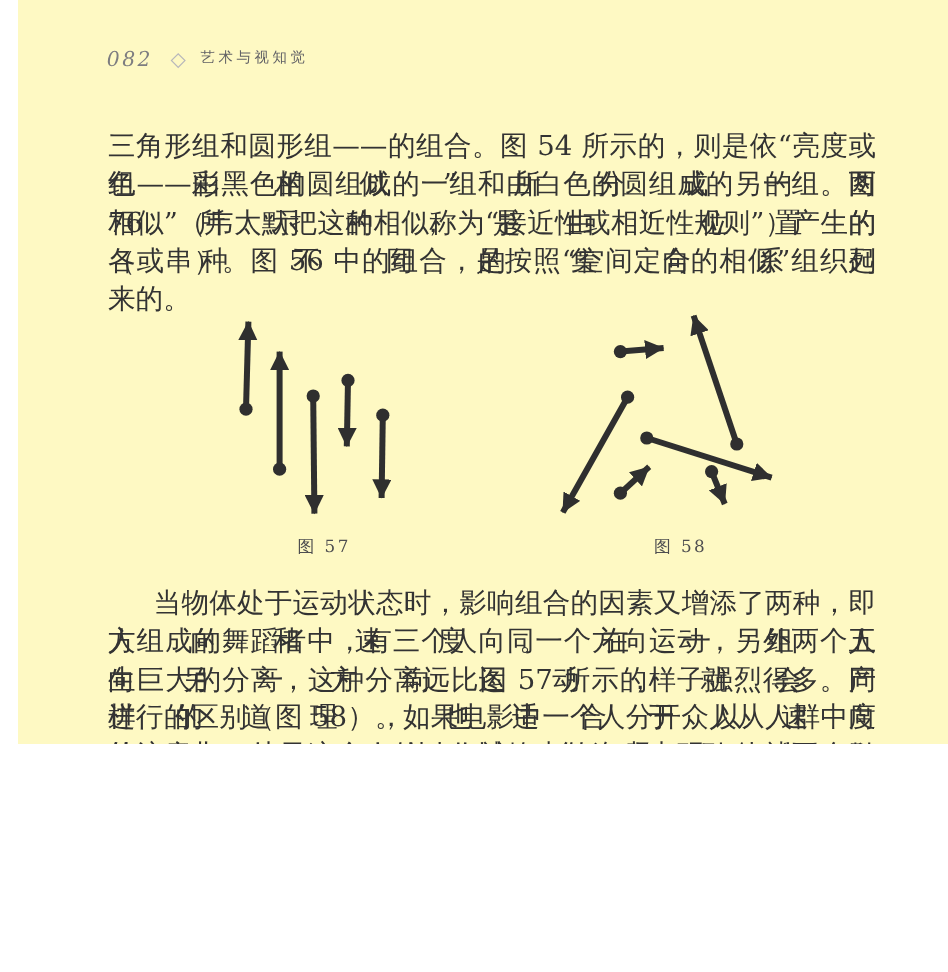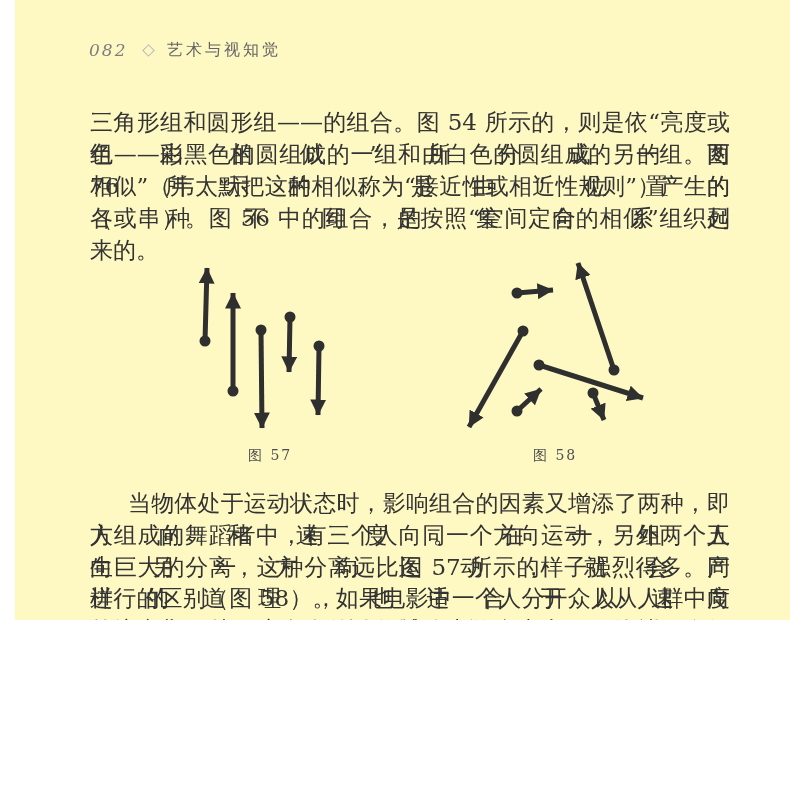--- a/index.html
+++ b/index.html
@@ -22,21 +22,21 @@
   }
   .diamond {
     position: absolute; left: 129px; top: 46px;
     width: 9px; height: 9px;
     border: 1px solid #b8b8bb;
     transform: rotate(45deg);
     background: transparent;
   }
   .booktitle {
     position: absolute; left: 152px; top: 40px;
-    font-size: 16px; color: #626266; letter-spacing: 3px;
+    font-size: 12px; color: #626266; letter-spacing: 3px;
   }
   
   .para { position: absolute; left: 75px; width: 640px; font-size: 23px; color: #333333; }
   .p1 { top: 106px; }
   .p2 { top: 488px; }
   .tline {
     height: 32px; line-height: 32px;
     text-align: justify; text-align-last: justify;
     white-space: normal;
   }
@@ -47,21 +47,21 @@
   .fig { position: absolute; overflow: visible; }
   #fig57 { left: 150px; top: 250px; }
   #fig58 { left: 440px; top: 253px; }
   svg line { stroke-linecap: butt; }
   marker circle, marker path { fill: #2f2f2f; }
   .figlabel {
     position: absolute; font-size: 14px; color: #4e4e50;
     letter-spacing: 2px; white-space: nowrap;
   }
   #label57 { left: 233px; top: 447px; }
-  #label58 { left: 518px; top: 447px; text-align: center; }
+  #label58 { left: 530px; top: 447px; text-align: center; }
 </style>
 </head>
 <body>
 
 <div class="page">
 
   <span class="pagenum">082</span>
   <span class="diamond"></span>
   <span class="booktitle">艺术与视知觉</span>
 

